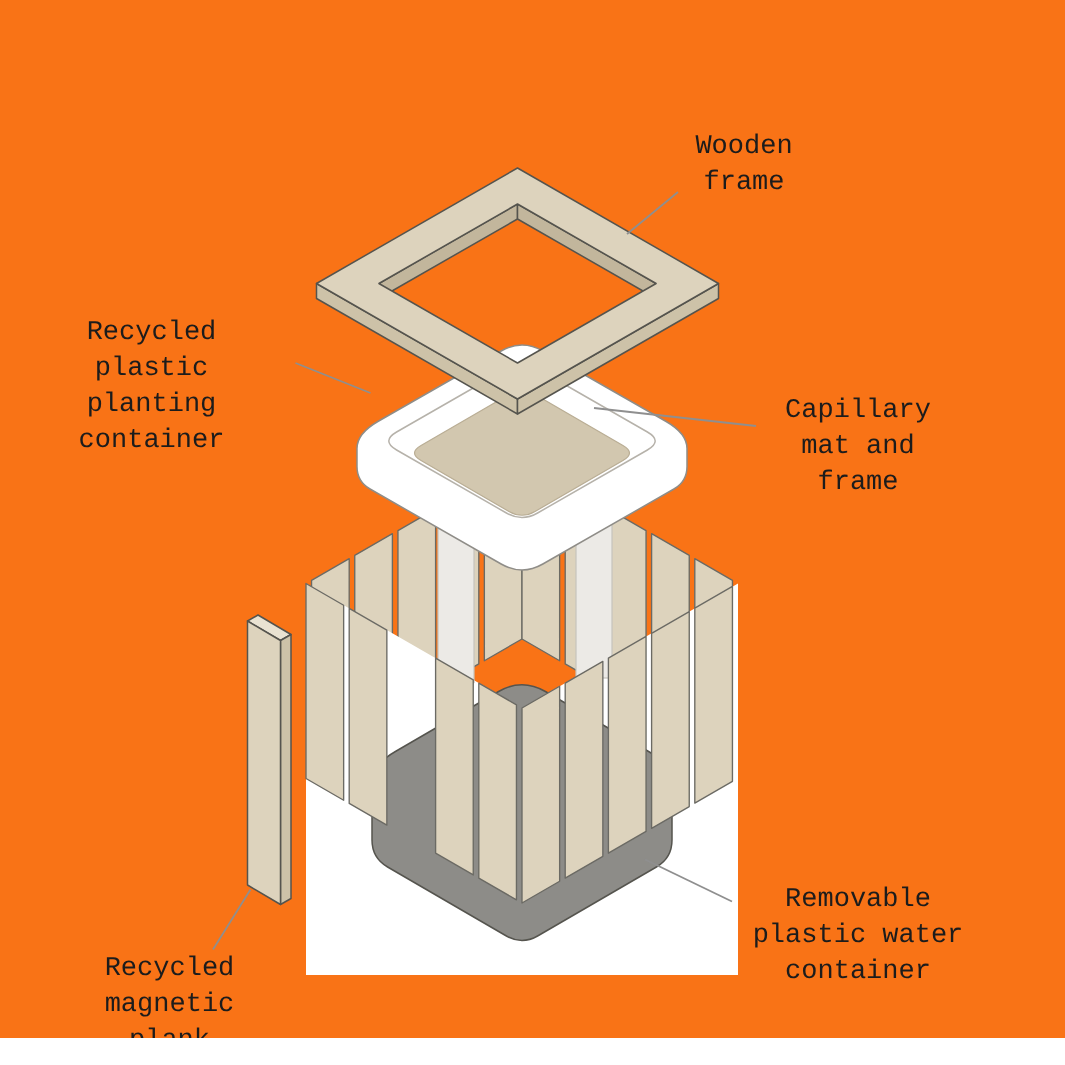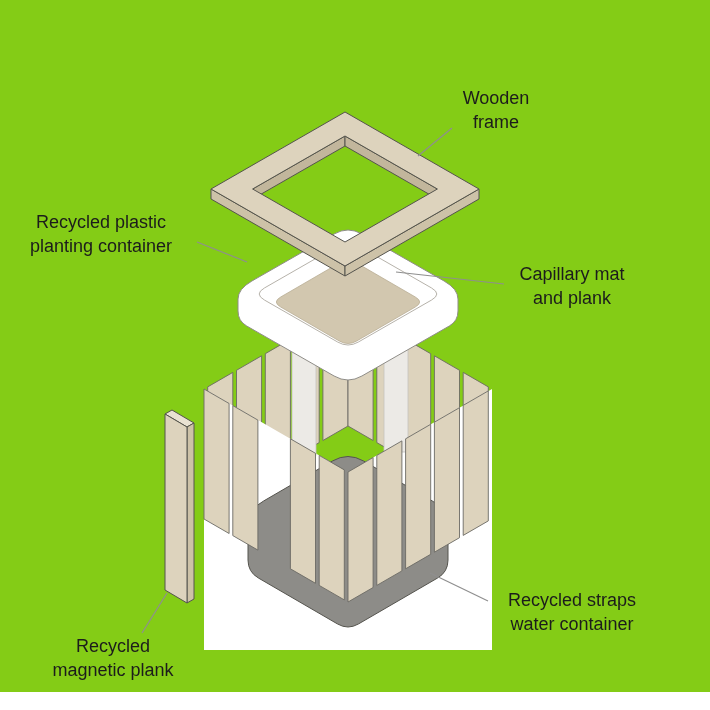--- a/index.html
+++ b/index.html
@@ -1,20 +1,20 @@
 <!DOCTYPE html>
 <html><head>
 <meta charset="utf-8">
 <style>
   html,body{margin:0;padding:0;background:#ffffff;}
   #stage{
     position:relative;
     width:710px;height:692px;
-    background:#84cc16;
-    font-family:Liberation Sans, sans-serif;
+    background:#f97316;
+    font-family:Liberation Mono, monospace;
     overflow:hidden;
   }
   #stage svg{position:absolute;left:0;top:0;}
   .label{
     position:absolute;
     font-size:18px;
     font-weight:500;
     line-height:24px;
     color:#1c1c1c;
     text-align:center;
@@ -103,19 +103,19 @@
       <line class="leader" x1="504" y1="284" x2="396" y2="272"></line>
       <line class="leader" x1="142" y1="633" x2="167" y2="593"></line>
       <line class="leader" x1="488" y1="601" x2="430" y2="573"></line>
     </g>
   </svg>
 
   <div class="label" style="left:446px;top:86px;width:100px;">Wooden frame</div>
 
   <div class="label" style="left:16px;top:210px;width:170px;">Recycled plastic planting container</div>
 
-  <div class="label" style="left:502px;top:262px;width:140px;">Capillary mat and plank</div>
+  <div class="label" style="left:502px;top:262px;width:140px;">Capillary mat and frame</div>
 
   <div class="label" style="left:38px;top:634px;width:150px;">Recycled magnetic plank</div>
 
-  <div class="label" style="left:487px;top:588px;width:170px;">Recycled straps water container</div>
+  <div class="label" style="left:487px;top:588px;width:170px;">Removable plastic water container</div>
 
 </div>
 
 </body></html>

